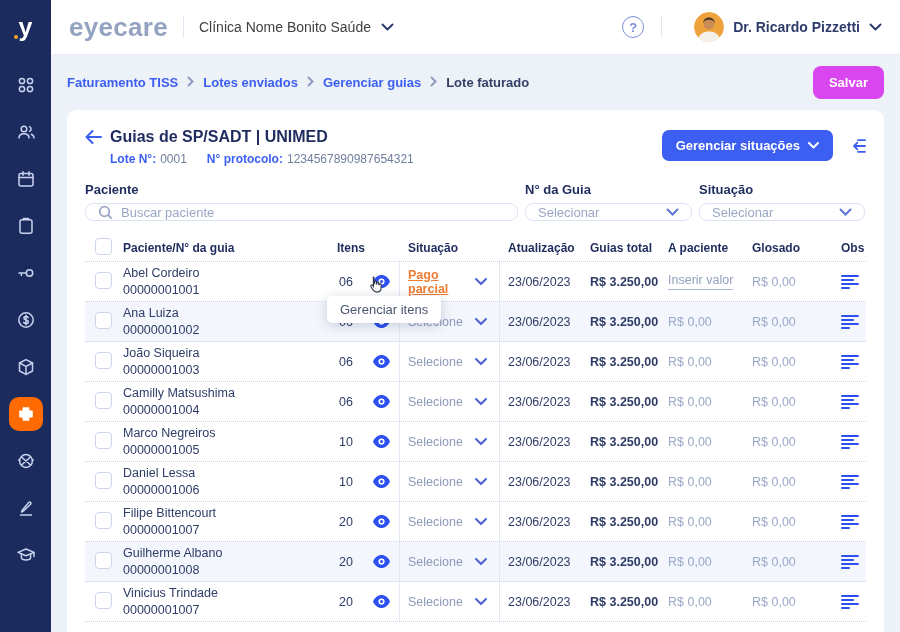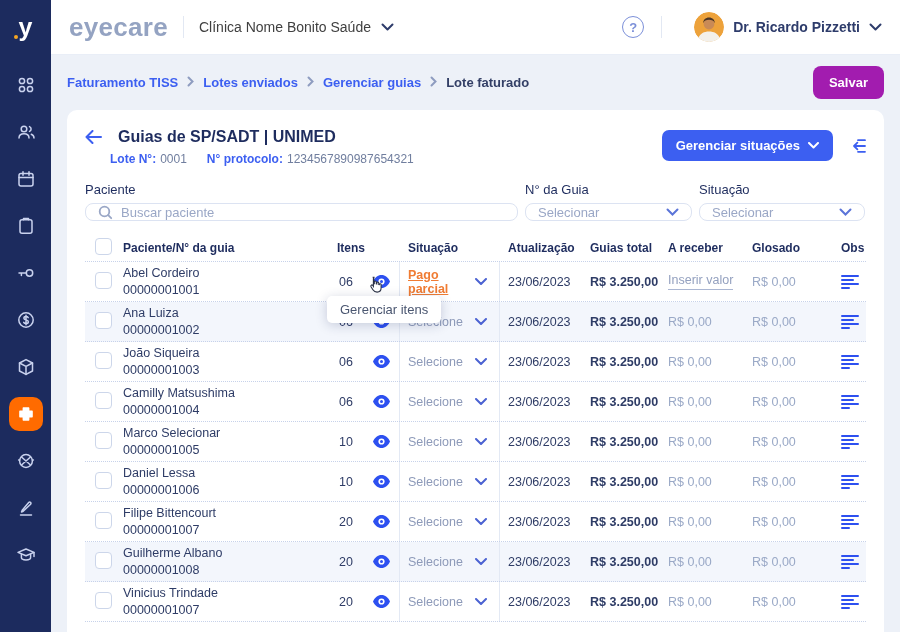--- a/index.html
+++ b/index.html
@@ -30,41 +30,41 @@
   .user-name { font-size:14px; font-weight:600; color:#2e3c6b; }
   .chev { stroke:#2e3c6b; fill:none; stroke-width:2; stroke-linecap:round; stroke-linejoin:round; }
 
   
   .content { position:absolute; left:51px; top:55px; right:0; bottom:0; padding:0 16px; }
   .crumb-row { height:55px; display:flex; align-items:center; }
   .breadcrumb { display:flex; align-items:center; gap:9px; font-size:13px; font-weight:600; }
   .crumb-link { color:#3c5ff1; cursor:pointer; }
   .crumb-current { color:#333f66; }
   .crumb-sep svg { stroke:#8e9cc0; fill:none; stroke-width:2; stroke-linecap:round; }
-  .save-btn { margin-left:auto; background:#a21caf; color:#fff; font-size:13px; font-weight:700; border:none; border-radius:8px; padding:9px 16px; cursor:pointer; font-family:inherit; }
+  .save-btn { margin-left:auto; background:#d946ef; color:#fff; font-size:13px; font-weight:700; border:none; border-radius:8px; padding:9px 16px; cursor:pointer; font-family:inherit; }
 
   .card { background:#fff; border-radius:10px 10px 0 0; padding:0 18px; height:522px; }
   .card-head { display:flex; align-items:flex-start; padding-top:18px; }
-  .back-title { display:flex; align-items:center; gap:16px; }
+  .back-title { display:flex; align-items:center; gap:8px; }
   .back-arrow { cursor:pointer; display:flex; }
   .back-arrow svg { stroke:#3c5ff1; fill:none; stroke-width:2; stroke-linecap:round; stroke-linejoin:round; }
   .page-title { font-size:16px; font-weight:700; color:#1e2c5e; }
   .meta-row { margin:6px 0 0 25px; display:flex; gap:20px; font-size:12px; }
   .meta-label { color:#3c5ff1; font-weight:700; }
   .meta-value { color:#707e9e; margin-left:4px; }
   .head-actions { margin-left:auto; display:flex; align-items:center; gap:13px; margin-top:2px; }
   .manage-btn { display:flex; align-items:center; gap:8px; background:#3c5ff1; color:#fff; font-size:13px; font-weight:600; border:none; border-radius:7px; padding:8px 14px; cursor:pointer; font-family:inherit; }
   .manage-btn svg { stroke:#fff; fill:none; stroke-width:2; stroke-linecap:round; stroke-linejoin:round; }
   .collapse-ic { cursor:pointer; display:flex; }
   .collapse-ic svg { stroke:#3c5ff1; fill:none; stroke-width:1.8; stroke-linecap:round; stroke-linejoin:round; }
 
   
   .filters { display:flex; gap:7px; margin-top:16px; }
   .f-group { display:flex; flex-direction:column; }
-  .f-label { font-size:13px; font-weight:400; color:#1e2c5e; margin-bottom:6px; }
+  .f-label { font-size:13px; font-weight:700; color:#1e2c5e; margin-bottom:6px; }
   .f-box { height:18px; border:1px solid #dce3f2; border-radius:8px; display:flex; align-items:center; padding:0 12px; gap:8px; background:#fff; }
   .f-box svg { stroke:#9aa7c6; fill:none; stroke-width:1.8; stroke-linecap:round; }
   .f-box input { border:none; outline:none; flex:1; font-size:13px; color:#2e3c66; font-family:inherit; background:transparent; }
   .f-box input::placeholder { color:#9aa7c6; }
   .f-w1 { width:433px; } .f-w2 { width:167px;justify-content:flex-end; } .f-w3 { width:166px; }
   .sel-text { font-size:13px; color:#9aa7c6; flex:1; }
   .sel-chev { stroke:#5b74d8 !important; stroke-width:2 !important; }
   .f-select { cursor:pointer; }
 
   
@@ -293,21 +293,21 @@
       </div>
 
       <div class="table">
         <div class="t-head grid-cols">
           <span><input type="checkbox" class="chk" style=""></span>
           <span>Paciente/N° da guia</span>
           <span style="grid-column:3/5;text-align:left;padding-left:9px;">Itens</span>
           <span class="h-sit">Situação</span>
           <span class="h-date">Atualização</span>
           <span>Guias total</span>
-          <span>A receber</span>
+          <span>A paciente</span>
           <span>Glosado</span>
           <span>Obs</span>
         </div>
         <div id="table-body">
   <div class="t-row grid-cols has-tip">
     <span><input type="checkbox" class="chk" style=""></span>
     <span class="c-name">
       <span>Abel Cordeiro</span><br>
       <span>00000001001</span>
     </span>
@@ -462,21 +462,21 @@
                     <rect x="0" y="12" width="9" height="2" rx="1"></rect>
                   </g>
                 </svg>
     </span>
 
   </div>
 
   <div class="t-row grid-cols">
     <span><input type="checkbox" class="chk" style=""></span>
     <span class="c-name">
-      <span>Marco Selecionar</span><br>
+      <span>Marco Negreiros</span><br>
       <span>00000001005</span>
     </span>
     <span class="c-items">10</span>
     <span class="c-eye">
       <svg width="17" height="13" viewBox="0 0 17 13">
                   <path d="M8.5 0C4.8 0 1.8 2.4 0 6.5 1.8 10.6 4.8 13 8.5 13s6.7-2.4 8.5-6.5C15.2 2.4 12.2 0 8.5 0z" fill="#2d50f0"></path>
                   <circle cx="8.5" cy="6.5" r="3.1" fill="#fff"></circle>
                   <circle cx="8.5" cy="6.5" r="1.5" fill="#2d50f0"></circle>
                 </svg>
     </span>

